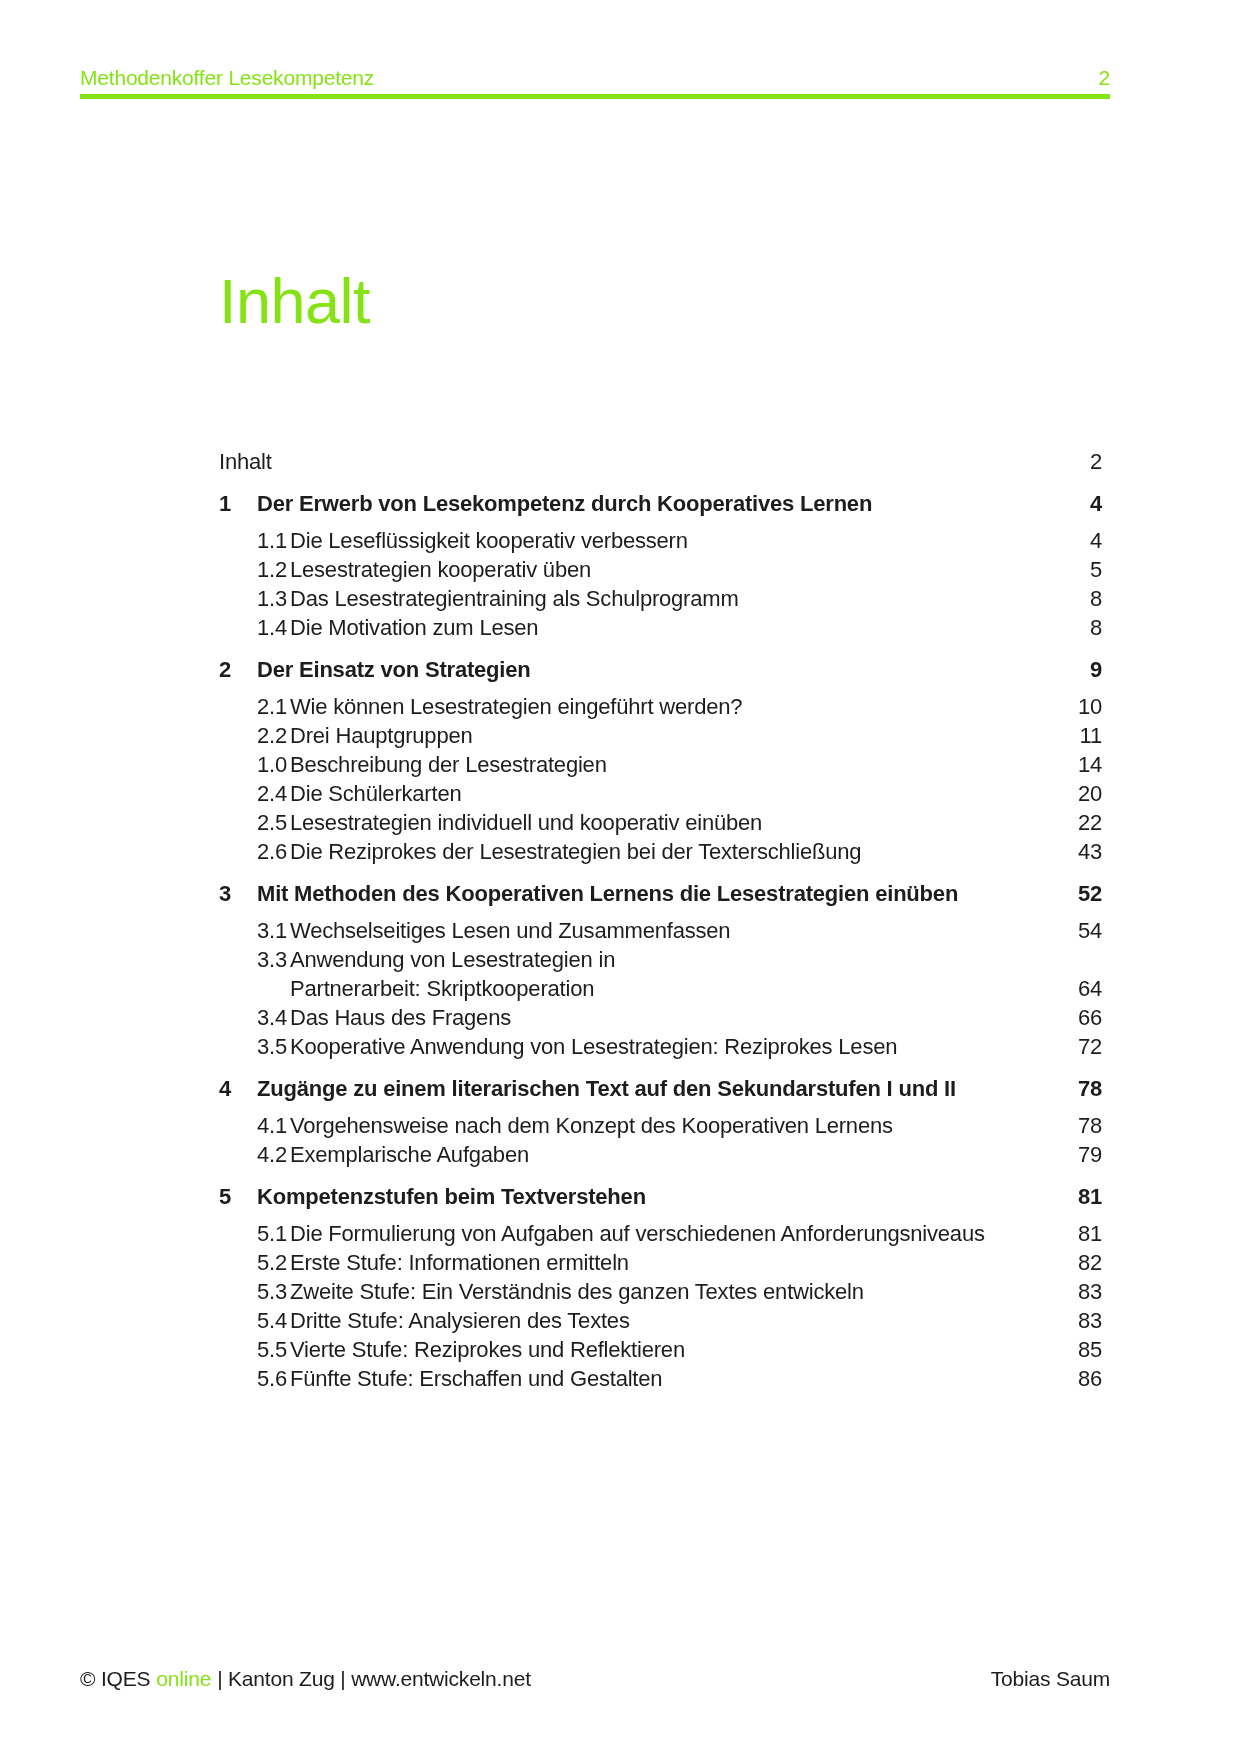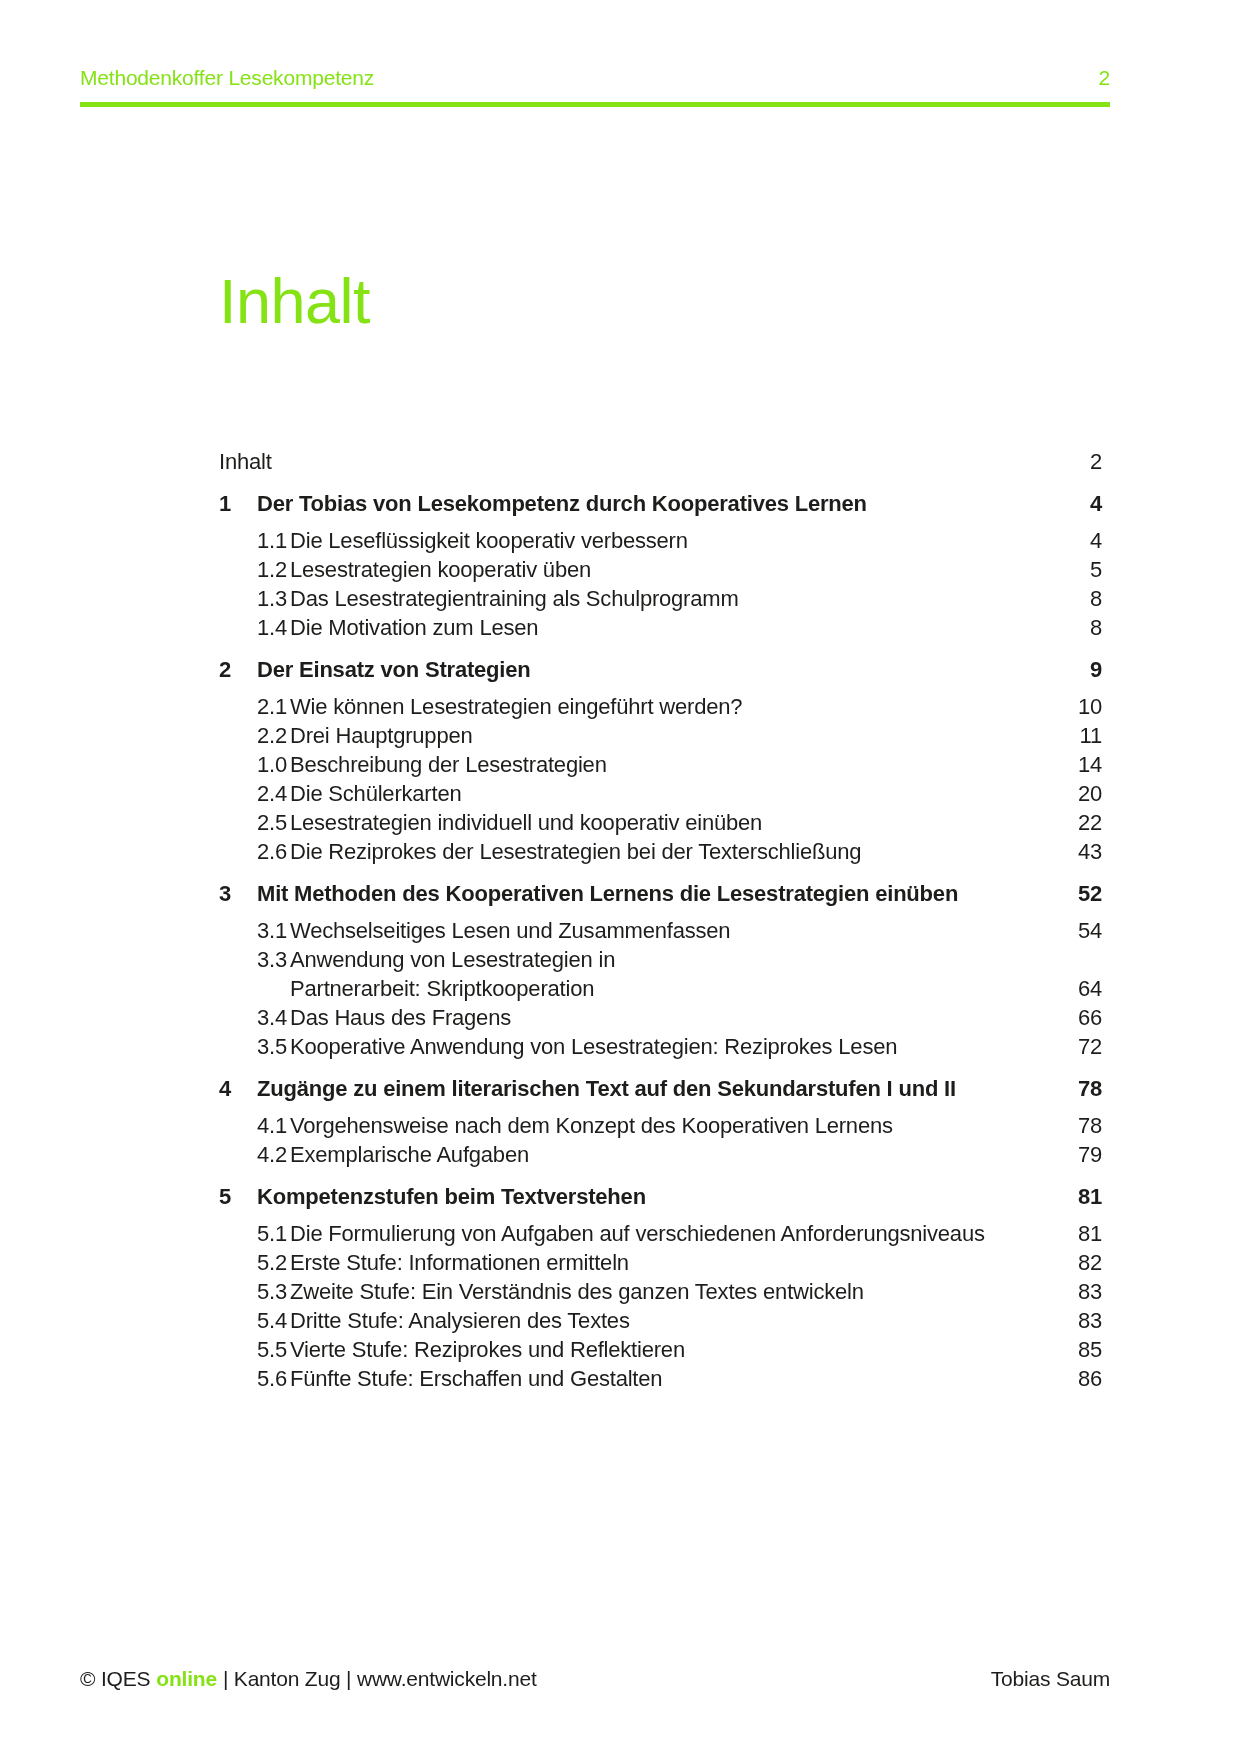--- a/index.html
+++ b/index.html
@@ -11,21 +11,21 @@
     font-family:"Liberation Sans", sans-serif;
     color:#1d1d1b;
     overflow:hidden;
   }
   
   .header {
     position:absolute; left:80px; right:130px; top:66px;
     display:flex; justify-content:space-between; align-items:flex-end;
     font-size:21px; line-height:24px;
     color:#85e214;
-    padding-bottom:12px;
+    padding-bottom:4px;
     border-bottom:5px solid #85e214;
     letter-spacing:-0.2px;
   }
   
   .doc-title {
     position:absolute; left:219px; top:270px;
     font-size:63px; line-height:63px;
     font-weight:400;
     color:#85e214;
     letter-spacing:-0.5px;
@@ -47,21 +47,21 @@
   
   .footer {
     position:absolute; left:80px; right:130px; top:1667px;
     display:flex; justify-content:space-between; align-items:flex-start;
     font-size:21px; line-height:24px;
     color:#1d1d1b;
     letter-spacing:-0.2px;
     gap:48px;
   }
   .footer-left { display:flex; gap:6px; }
-  .accent { color:#85e214;font-weight:bold; }
+  .accent { color:#85e214; }
 </style>
 </head>
 <body>
 
 <div class="page">
 
   <div class="header">
     <span class="header-title">Methodenkoffer Lesekompetenz</span>
     <span class="header-page">2</span>
   </div>
@@ -69,21 +69,21 @@
   <h1 class="doc-title" style="margin:0;">Inhalt</h1>
 
   <nav class="toc">
 
   <div class="toc-row lvl-root">
         <span class="toc-title">Inhalt</span>
         <span class="toc-page">2</span>
       </div>
       <div class="toc-row lvl-chapter">
         <span class="toc-num">1</span>
-        <span class="toc-title">Der Tobias von Lesekompetenz durch Kooperatives Lernen</span>
+        <span class="toc-title">Der Erwerb von Lesekompetenz durch Kooperatives Lernen</span>
         <span class="toc-page">4</span>
       </div>
       <div class="toc-row lvl-sub">
         <span class="toc-num">1.1</span>
         <span class="toc-title">Die Leseflüssigkeit kooperativ verbessern</span>
         <span class="toc-page">4</span>
       </div>
       <div class="toc-row lvl-sub">
         <span class="toc-num">1.2</span>
         <span class="toc-title">Lesestrategien kooperativ üben</span>

